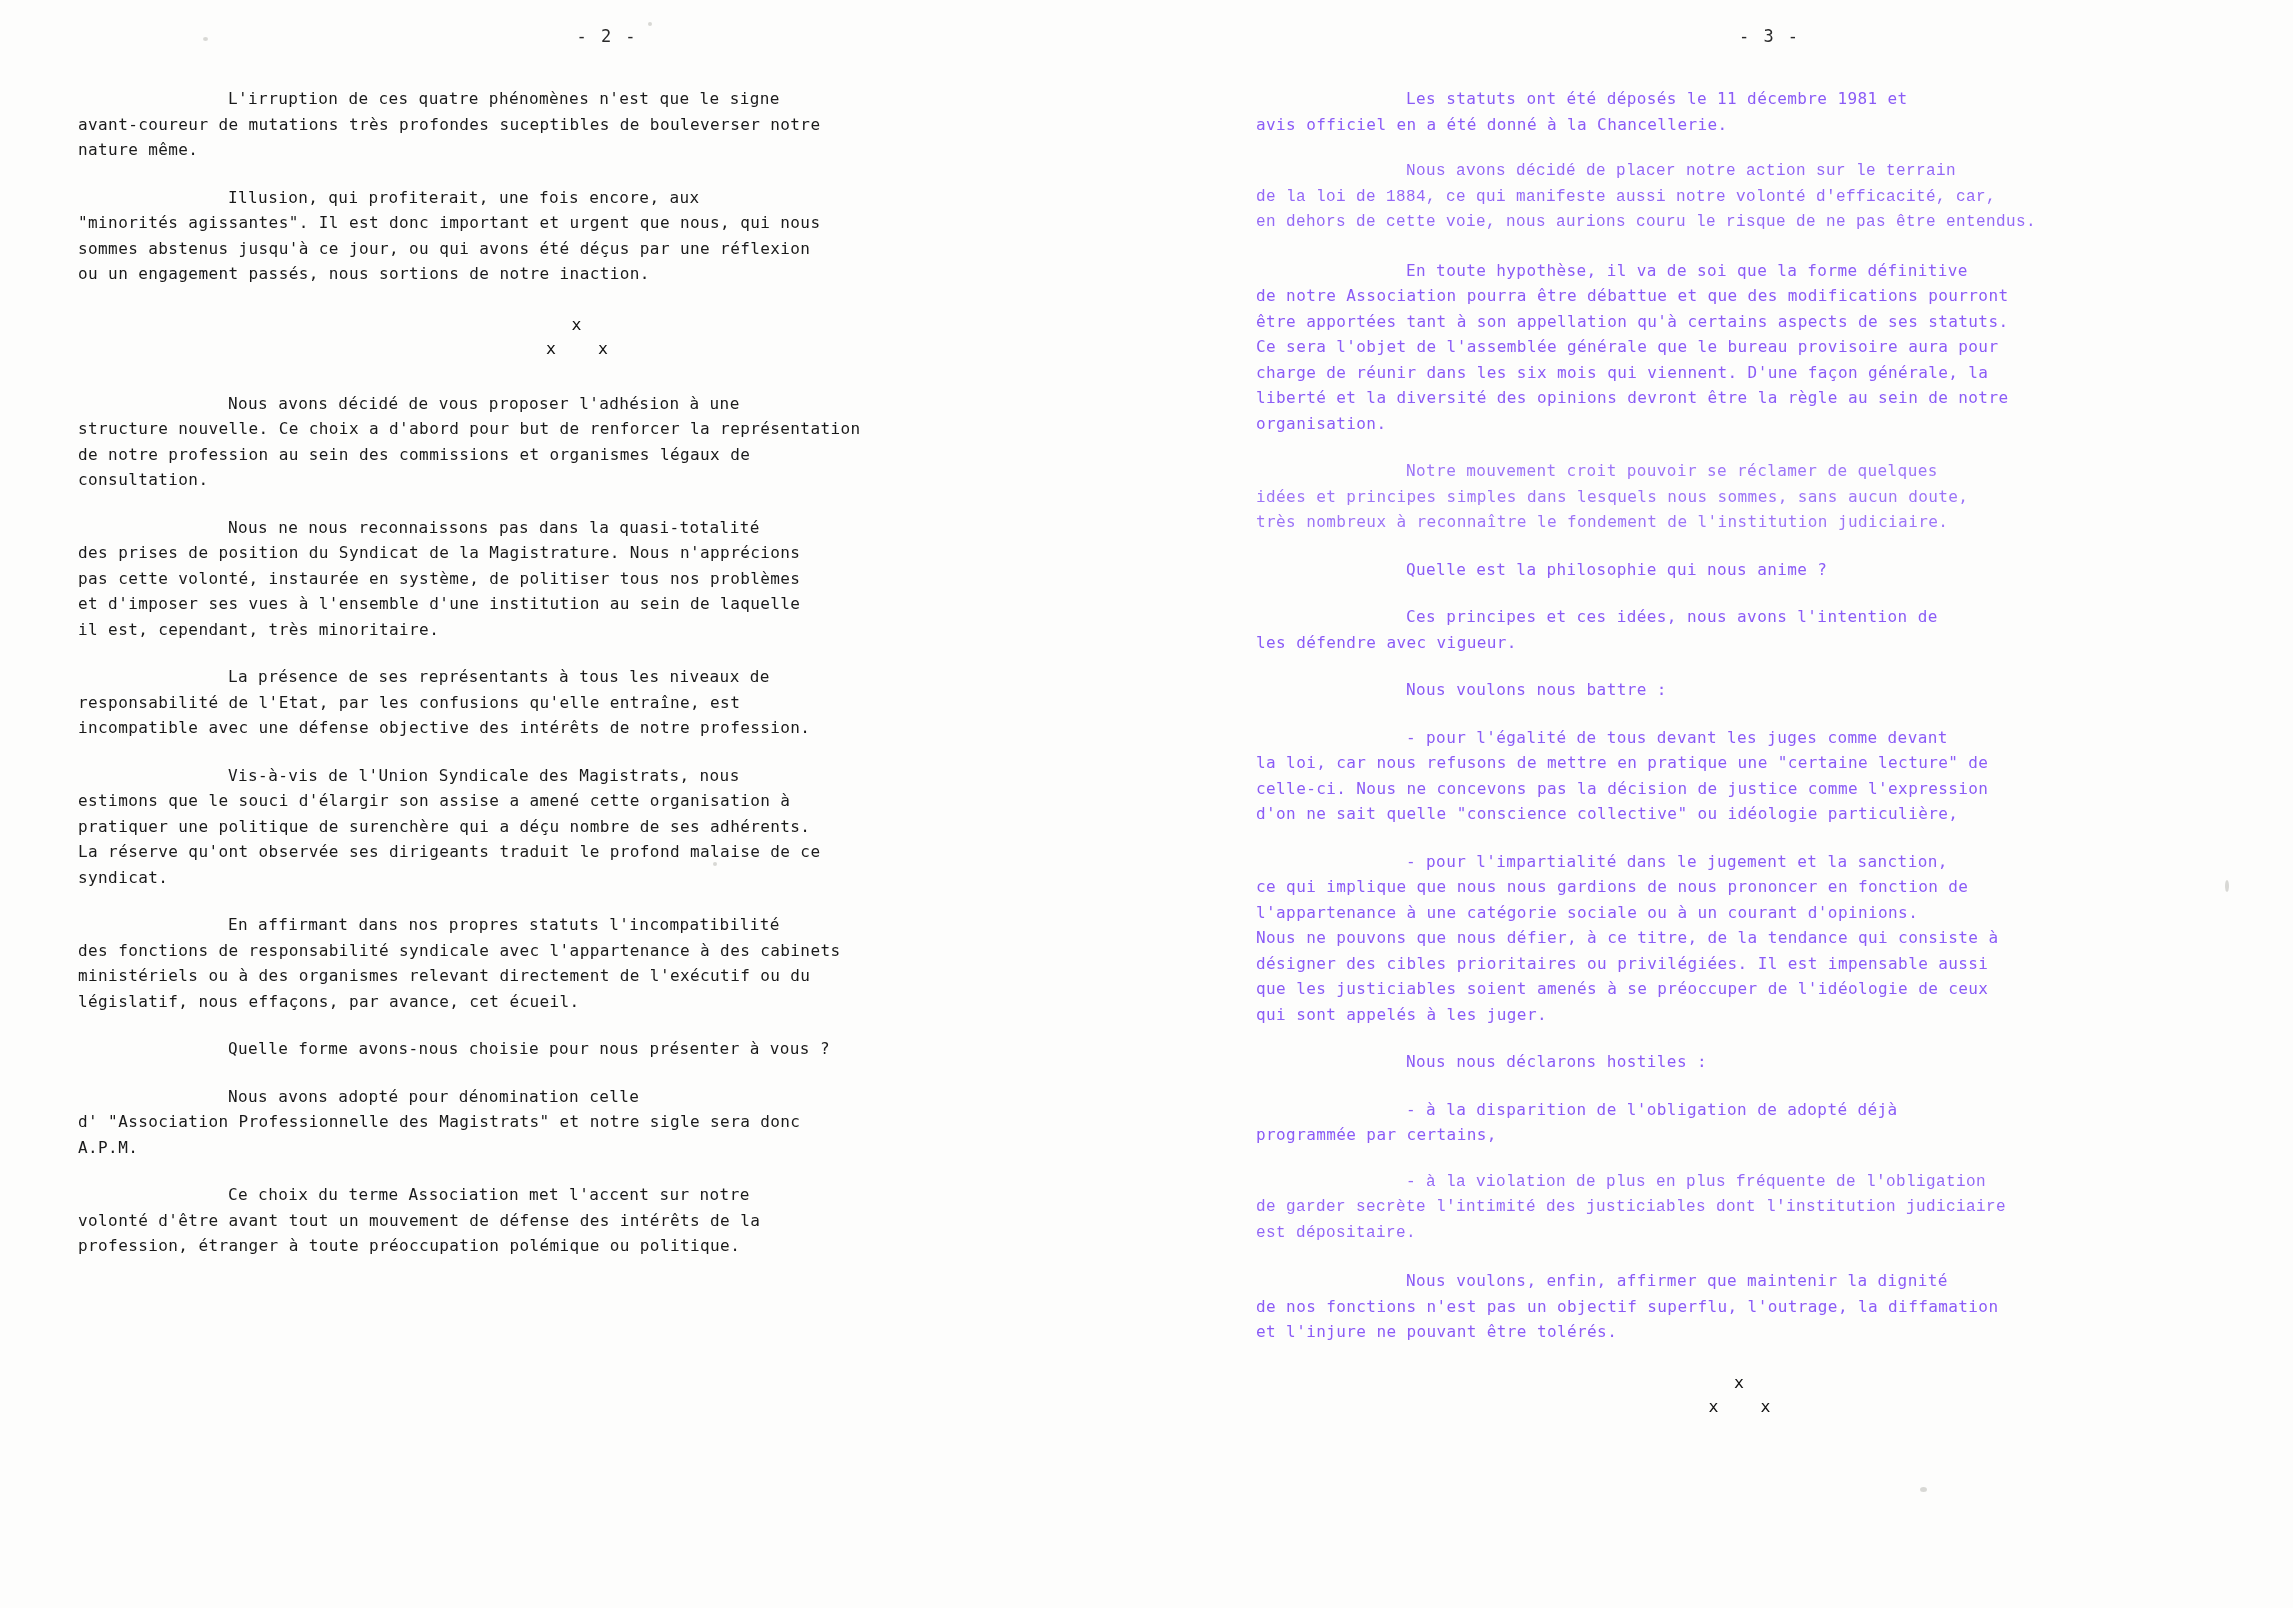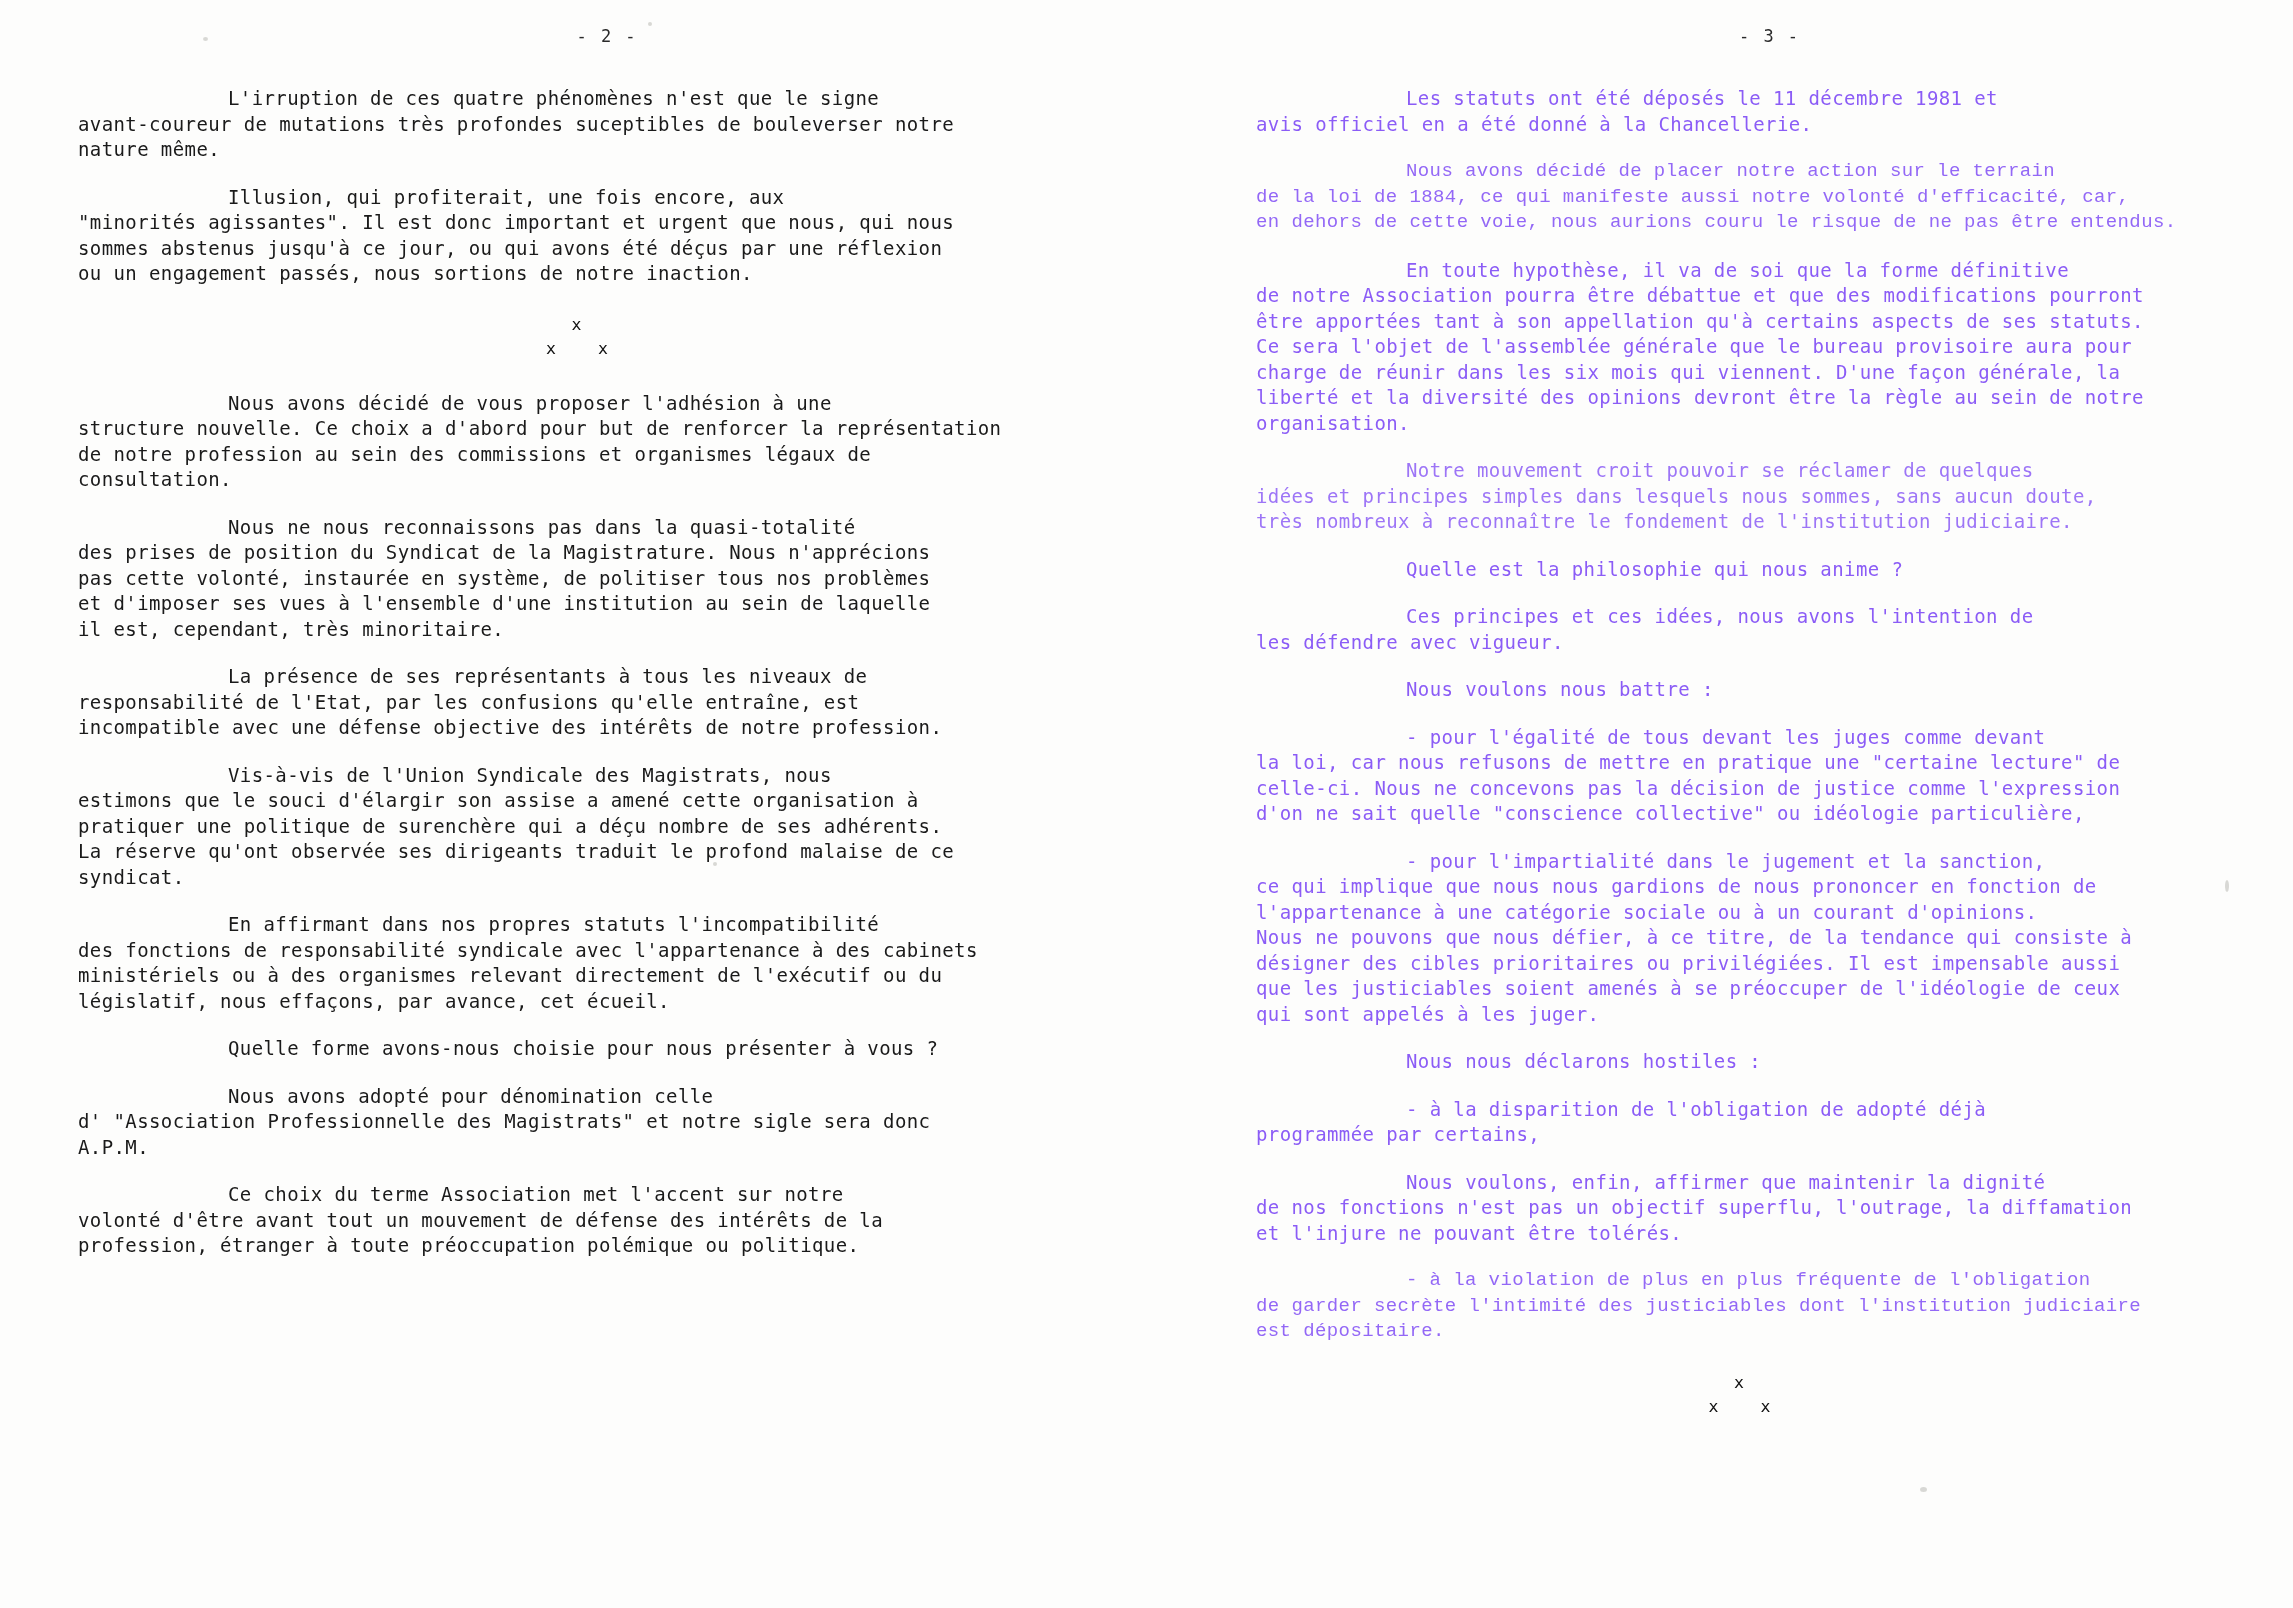--- a/index.html
+++ b/index.html
@@ -44,21 +44,21 @@
     text-align: center;
     font-size: 17px;
     letter-spacing: 2px;
     margin: 0 0 40px 0;
     color: #2a2a2a;
   }
   #page-left .folio { margin-left: 60px; }
   #page-right .folio { margin-left: 60px; }
 
   .para {
-    font-size: 19px;
+    font-size: 16px;
     line-height: 25.5px;
     margin: 0 0 22px 0;
     text-indent: 150px;
     letter-spacing: 0.4px;
     white-space: pre-wrap;
     color: #1a1a1a;
   }
   #page-right .para { color: #8b5cf6; }
 
   .stars {
@@ -160,26 +160,26 @@
   <p class="para">- pour l'impartialité dans le jugement et la sanction,
 ce qui implique que nous nous gardions de nous prononcer en fonction de
 l'appartenance à une catégorie sociale ou à un courant d'opinions.
 Nous ne pouvons que nous défier, à ce titre, de la tendance qui consiste à
 désigner des cibles prioritaires ou privilégiées. Il est impensable aussi
 que les justiciables soient amenés à se préoccuper de l'idéologie de ceux
 qui sont appelés à les juger.</p>
   <p class="para">Nous nous déclarons hostiles :</p>
   <p class="para">- à la disparition de l'obligation de adopté déjà
 programmée par certains,</p>
+  <p class="para faint">- à la violation de plus en plus fréquente de l'obligation
+de garder secrète l'intimité des justiciables dont l'institution judiciaire
+est dépositaire.</p>
   <p class="para">Nous voulons, enfin, affirmer que maintenir la dignité
 de nos fonctions n'est pas un objectif superflu, l'outrage, la diffamation
 et l'injure ne pouvant être tolérés.</p>
-  <p class="para faint">- à la violation de plus en plus fréquente de l'obligation
-de garder secrète l'intimité des justiciables dont l'institution judiciaire
-est dépositaire.</p>
 
   <div class="stars">
     <div class="row1">x</div>
     <div class="row2">x   x</div>
   </div>
 </div>
 
 <div class="speck" style="left:203px; top:37px; width:5px; height:4px;"></div>
 <div class="speck" style="left:648px; top:22px; width:4px; height:4px;"></div>
 <div class="speck" style="left:713px; top:862px; width:4px; height:4px;"></div>

